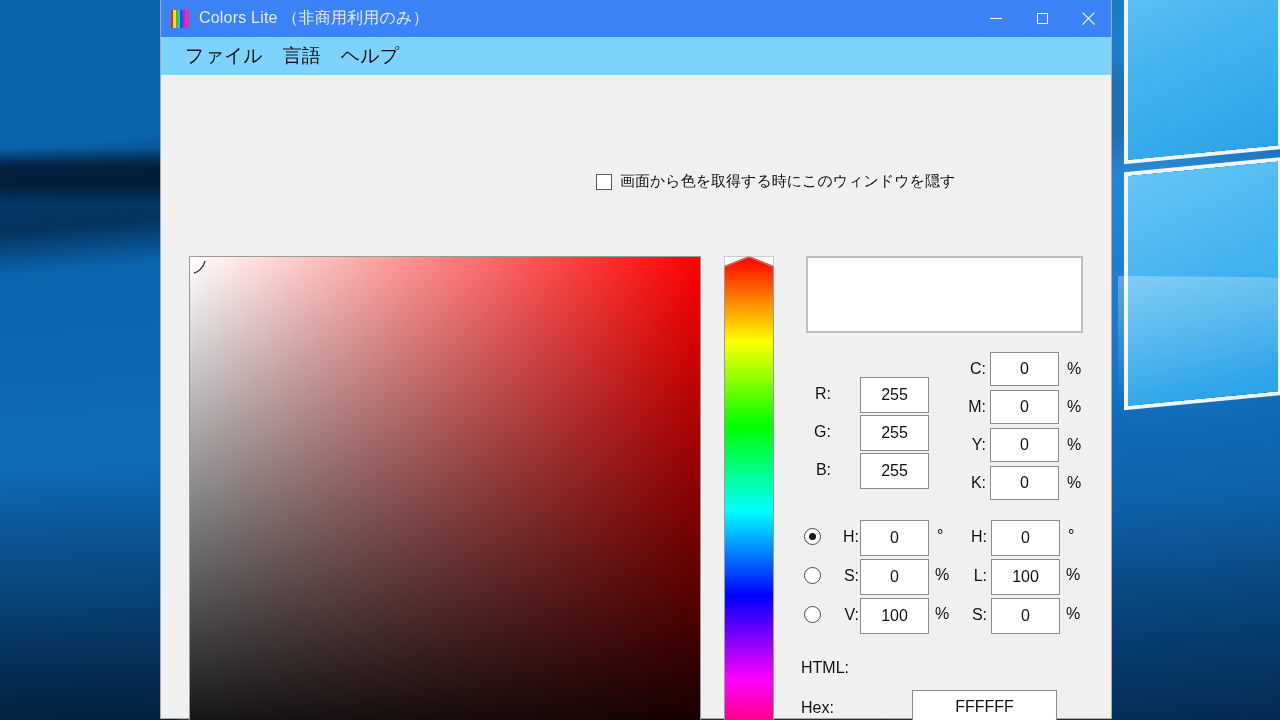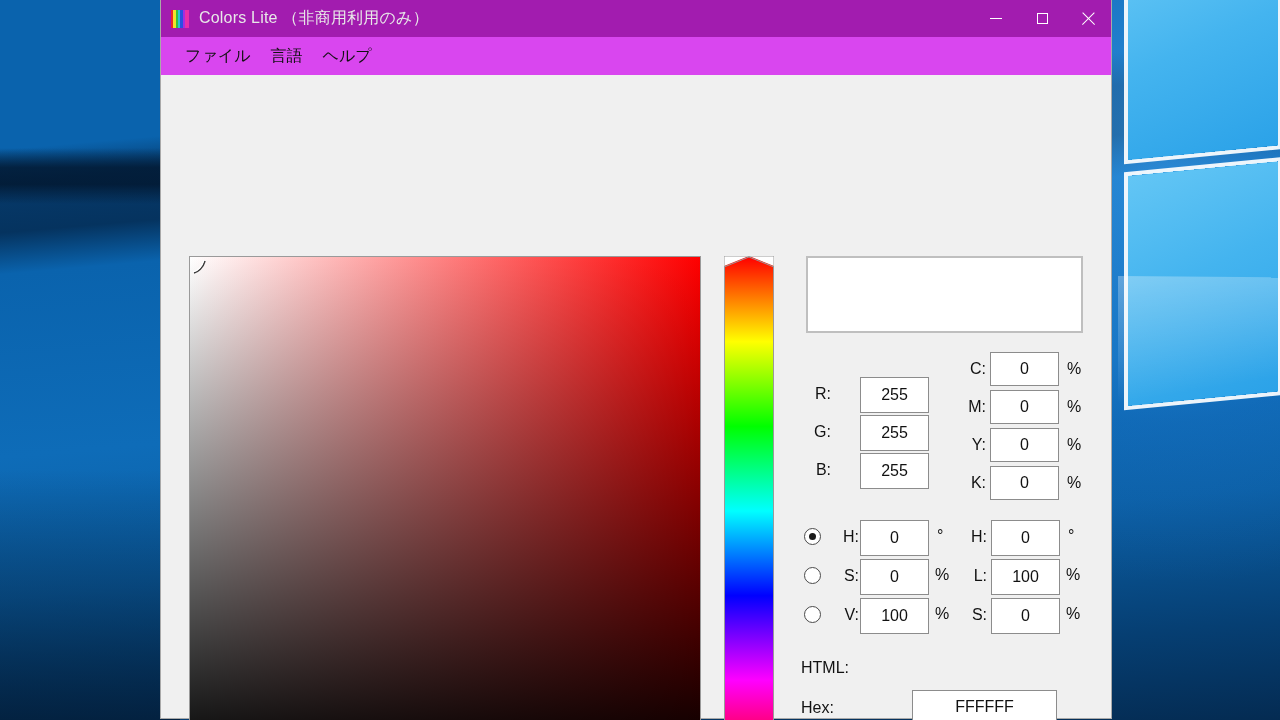--- a/index.html
+++ b/index.html
@@ -68,21 +68,21 @@
     background: #f0f0f0;
     border: 1px solid #a9a9a9;
     border-top: none;
     display: flex;
     flex-direction: column;
   }
 
   
   #titlebar {
     height: 37px;
-    background: #a21caf;
+    background: #3b82f6;
     display: flex;
     align-items: center;
     flex: 0 0 auto;
   }
   #app-icon {
     width: 18px; height: 18px;
     margin-left: 10px; margin-right: 10px;
     background: linear-gradient(90deg,
       #e8272c 0%, #e8272c 13%,
       #f2e42a 13%, #f2e42a 26%,
@@ -115,26 +115,26 @@
   .glyph-close::before, .glyph-close::after {
     content: ""; position: absolute; left: -1px; top: 6px;
     width: 17px; height: 1.4px; background: #fff;
   }
   .glyph-close::before { transform: rotate(45deg); }
   .glyph-close::after  { transform: rotate(-45deg); }
 
   
   #menubar {
     height: 38px;
-    background: #d946ef;
+    background: #7dd3fc;
     display: flex;
     align-items: center;
     padding-left: 14px;
     flex: 0 0 auto;
-    font-size: 16px;
+    font-size: 19px;
     color: #111;
   }
   .menu-item {
     padding: 4px 10px;
     white-space: nowrap;
   }
 
   
   #client {
     flex: 1 1 auto;
@@ -304,20 +304,24 @@
 
     <div id="menubar">
       <div class="menu-item">ファイル</div>
       <div class="menu-item">言語</div>
       <div class="menu-item">ヘルプ</div>
     </div>
 
     <div id="client">
 
 
+      <div class="cb-row" id="cb-row-1">
+        <span class="checkbox"></span>
+        <span>画面から色を取得する時にこのウィンドウを隠す</span>
+      </div>
 
       <div id="sv-square">
         <div id="sv-cursor">
           <svg width="16" height="16" viewBox="0 0 16 16">
             <path d="M2 14 C 6 13, 11 9, 13 2" stroke="#3a3a3a" stroke-width="1.6" fill="none"></path>
             <path d="M1 13 C 5 12, 10 8, 12 1" stroke="#ffffff" stroke-width="1.2" fill="none"></path>
           </svg>
         </div>
       </div>
 

